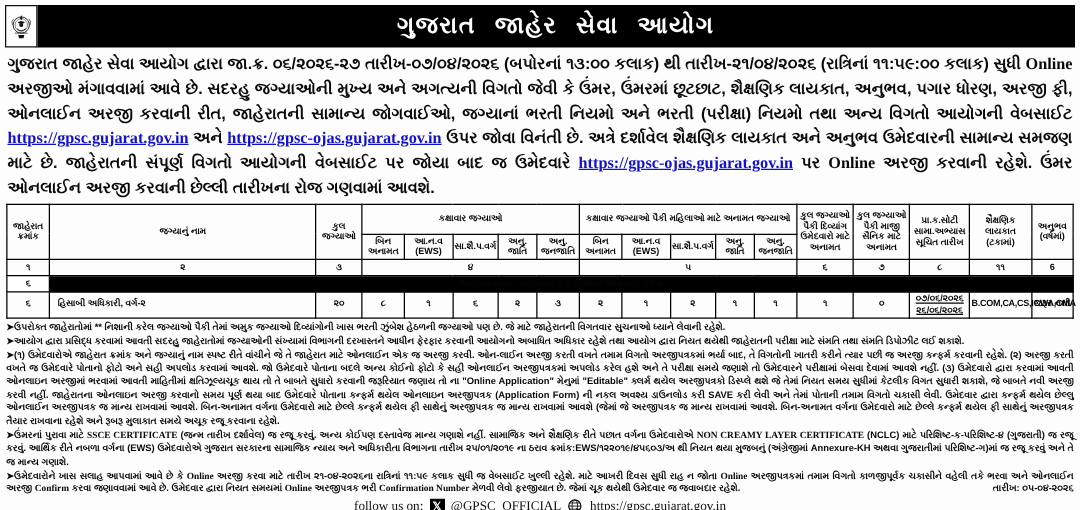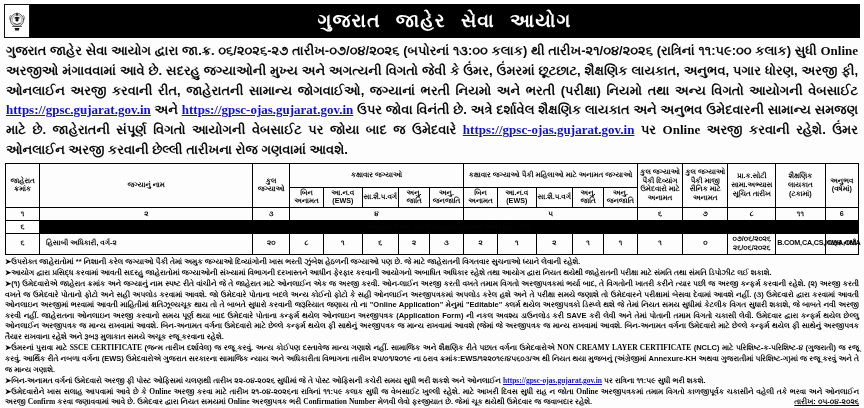--- a/index.html
+++ b/index.html
@@ -90,39 +90,39 @@
   th.head-main { height: 24px; }
   .sub-split td, .sub-split th { font-size: 6.4px; line-height: 1.15; height: 18px; }
   .numrow td { height: 13px; font-size: 8px; }
   .adrow td {
     background: #000; color: #fff;
     text-align: left; padding-left: 8px;
     font-size: 8.4px; height: 13px;
   }
   .datarow td { height: 16px; font-size: 8.2px; }
   .datarow td.jobname { text-align: left; padding-left: 6px; }
-  .twoline { font-size: 6.1px; line-height: 1.25; }
+  .twoline { font-size: 6.1px; line-height: 1.25; text-decoration: underline; }
   .qualcell { font-size: 6.2px; letter-spacing: -0.2px; }
 
   
   .notes {
     padding: 2px 5px 0 5px;
     font-size: 7.5px;
     line-height: 1.42;
     text-align: justify;
     color: #080808;
     font-weight: 600;
   }
   .notes p { margin: 0 0 0.5px 0; }
   .arrow { font-weight: 900; }
   .en { font-family: "Liberation Serif", serif; font-weight: 700; }
 
   .para-block { margin-top: 2px; }
 
-  .date-right { float: right; text-decoration: underline; font-weight: 700; }
+  .date-right { float: right; font-weight: 700; }
 
   
   .footer {
     margin-top: 2px;
     text-align: center;
     font-size: 10.5px;
     font-family: "Liberation Serif", serif;
     display: flex;
     align-items: center;
     justify-content: center;
@@ -258,21 +258,20 @@
         <td>જરૂર નથી</td>
       </tr>
     </tbody>
   </table>
 
   <div class="notes">
     <p><span class="arrow">➤</span><span>ઉપરોક્ત જાહેરાતોમાં ** નિશાની કરેલ જગ્યાઓ પૈકી તેમાં અમુક જગ્યાઓ દિવ્યાંગોની ખાસ ભરતી ઝુંબેશ હેઠળની જગ્યાઓ પણ છે. જે માટે જાહેરાતની વિગતવાર સુચનાઓ ધ્યાને લેવાની રહેશે.</span></p>
     <p><span class="arrow">➤</span><span>આયોગ દ્વારા પ્રસિદ્ધ કરવામાં આવતી સદરહુ જાહેરાતોમાં જગ્યાઓની સંખ્યામાં વિભાગની દરખાસ્તને આધીન ફેરફાર કરવાની આયોગનો અબાધિત અધિકાર રહેશે તથા આયોગ દ્વારા નિયત થયેથી જાહેરાતની પરીક્ષા માટે સંમતિ તથા સંમતિ ડિપોઝીટ લઈ શકાશે.</span></p>
     <p><span class="arrow">➤</span><span>(૧) ઉમેદવારોએ જાહેરાત ક્રમાંક અને જગ્યાનું નામ સ્પષ્ટ રીતે વાંચીને જે તે જાહેરાત માટે ઓનલાઈન એક જ અરજી કરવી. ઓન-લાઈન અરજી કરતી વખતે તમામ વિગતો અરજીપત્રકમાં ભર્યા બાદ, તે વિગતોની ખાતરી કરીને ત્યાર પછી જ અરજી કન્ફર્મ કરવાની રહેશે. (૨) અરજી કરતી વખતે જ ઉમેદવારે પોતાનો ફોટો અને સહી અપલોડ કરવામાં આવશે. જો ઉમેદવારે પોતાના બદલે અન્ય કોઈનો ફોટો કે સહી ઓનલાઈન અરજીપત્રકમાં અપલોડ કરેલ હશે અને તે પરીક્ષા સમયે જણાશે તો ઉમેદવારને પરીક્ષામાં બેસવા દેવામાં આવશે નહીં. (૩) ઉમેદવારો દ્વારા કરવામાં આવતી ઓનલાઇન અરજીમાં ભરવામાં આવતી માહિતીમાં ક્ષતિઝૂલ્યચૂક થાય તો તે બાબતે સુધારો કરવાની જરૂરિયાત જણાય તો ના "Online Application" મેનુમાં "Editable" ક્લર્મ થયેલ અરજીપત્રકો ડિસ્પ્લે થશે જે તેમાં નિયત સમય સુધીમાં કેટલીક વિગત સુધારી શકાશે, જે બાબતે નવી અરજી કરવી નહીં. જાહેરાતના ઓનલાઇન અરજી કરવાનો સમય પૂર્ણ થયા બાદ ઉમેદવારે પોતાના કન્ફર્મ થયેલ ઓનલાઇન અરજીપત્રક (Application Form) ની નકલ અવશ્ય ડાઉનલોડ કરી SAVE કરી લેવી અને તેમાં પોતાની તમામ વિગતો ચકાસી લેવી. ઉમેદવાર દ્વારા કન્ફર્મ થયેલ છેલ્લુ ઓનલાઈન અરજીપત્રક જ માન્ય રાખવામાં આવશે. બિન-અનામત વર્ગના ઉમેદવારો માટે છેલ્લે કન્ફર્મ થયેલ ફી સાથેનું અરજીપત્રક જ માન્ય રાખવામાં આવશે (જેમાં જે અરજીપત્રક જ માન્ય રાખવામાં આવશે. બિન-અનામત વર્ગના ઉમેદવારો માટે છેલ્લે કન્ફર્મ થયેલ ફી સાથેનું અરજીપત્રક તૈયાર રાખવાના રહેશે અને રૂબરૂ મુલાકાત સમયે અચૂક રજૂ કરવાના રહેશે.</span></p>
     <p class="para-block"><span class="arrow">➤</span><span>ઉંમરનાં પુરાવા માટે </span><span class="en">SSCE CERTIFICATE</span><span> (જન્મ તારીખ દર્શાવેલ) જ રજૂ કરવું. અન્ય કોઈપણ દસ્તાવેજ માન્ય ગણાશે નહીં. સામાજિક અને શૈક્ષણિક રીતે પછાત વર્ગના ઉમેદવારોએ </span><span class="en">NON CREAMY LAYER CERTIFICATE</span><span> (NCLC) માટે પરિશિષ્ટ-ક-પરિશિષ્ટ-૪ (ગુજરાતી) જ રજૂ કરવું. આર્થિક રીતે નબળા વર્ગના (EWS) ઉમેદવારોએ ગુજરાત સરકારના સામાજિક ન્યાય અને અધિકારીતા વિભાગના તારીખ ૨૫/૦૧/૨૦૧૯ ના ઠરાવ ક્રમાંક:EWS/૧૨૨૦૧૯/૪૫૬૦૩/અ થી નિયત થયા મુજબનું (અંગ્રેજીમાં Annexure-KH અથવા ગુજરાતીમાં પરિશિષ્ટ-ગ)માં જ રજૂ કરવું અને તે જ માન્ય ગણાશે.</span></p>
-    <p><span class="arrow">➤</span><span>બિન-અનામત વર્ગનાં ઉમેદવારો અરજી ફી પોસ્ટ ઓફિસમાં ચલણથી તારીખ ૨૨-૦૪-૨૦૨૬ સુધીમાં જે તે પોસ્ટ ઓફિસની કચેરી સમય સુધી ભરી શકશે અને ઓનલાઈન </span><a class="lnk" href="#">https://gpsc-ojas.gujarat.gov.in</a><span> પર રાત્રિના ૧૧:૫૯ સુધી ભરી શકશે.</span></p>
     <p><span class="arrow">➤</span><span>ઉમેદવારોને ખાસ સલાહ આપવામાં આવે છે કે </span><span class="en">Online</span><span> અરજી કરવા માટે તારીખ ૨૧-૦૪-૨૦૨૬ના રાત્રિનાં ૧૧:૫૯ કલાક સુધી જ વેબસાઈટ ખુલ્લી રહેશે. માટે આખરી દિવસ સુધી રાહ ન જોતા </span><span class="en">Online</span><span> અરજીપત્રકમાં તમામ વિગતો કાળજીપૂર્વક ચકાસીને વહેલી તકે ભરવા અને ઓનલાઈન અરજી </span><span class="en">Confirm</span><span> કરવા જણાવવામાં આવે છે. ઉમેદવાર દ્વારા નિયત સમયમાં </span><span class="en">Online</span><span> અરજીપત્રક ભરી </span><span class="en">Confirmation Number</span><span> મેળવી લેવો ફરજીયાત છે. જેમાં ચૂક થયેથી ઉમેદવાર જ જવાબદાર રહેશે.</span><span class="date-right">તારીખ: ૦૫-૦૪-૨૦૨૬</span></p>
   </div>
 
   <div class="footer">
     <span>follow us on:</span>
     <span class="x-icon">𝕏</span>
     <span class="handle">@GPSC_OFFICIAL</span>
     <span class="globe-icon">
       <svg viewBox="0 0 20 20" width="13" height="13">
         <circle cx="9" cy="9" r="7.5" fill="none" stroke="#111" stroke-width="1.5"></circle>

